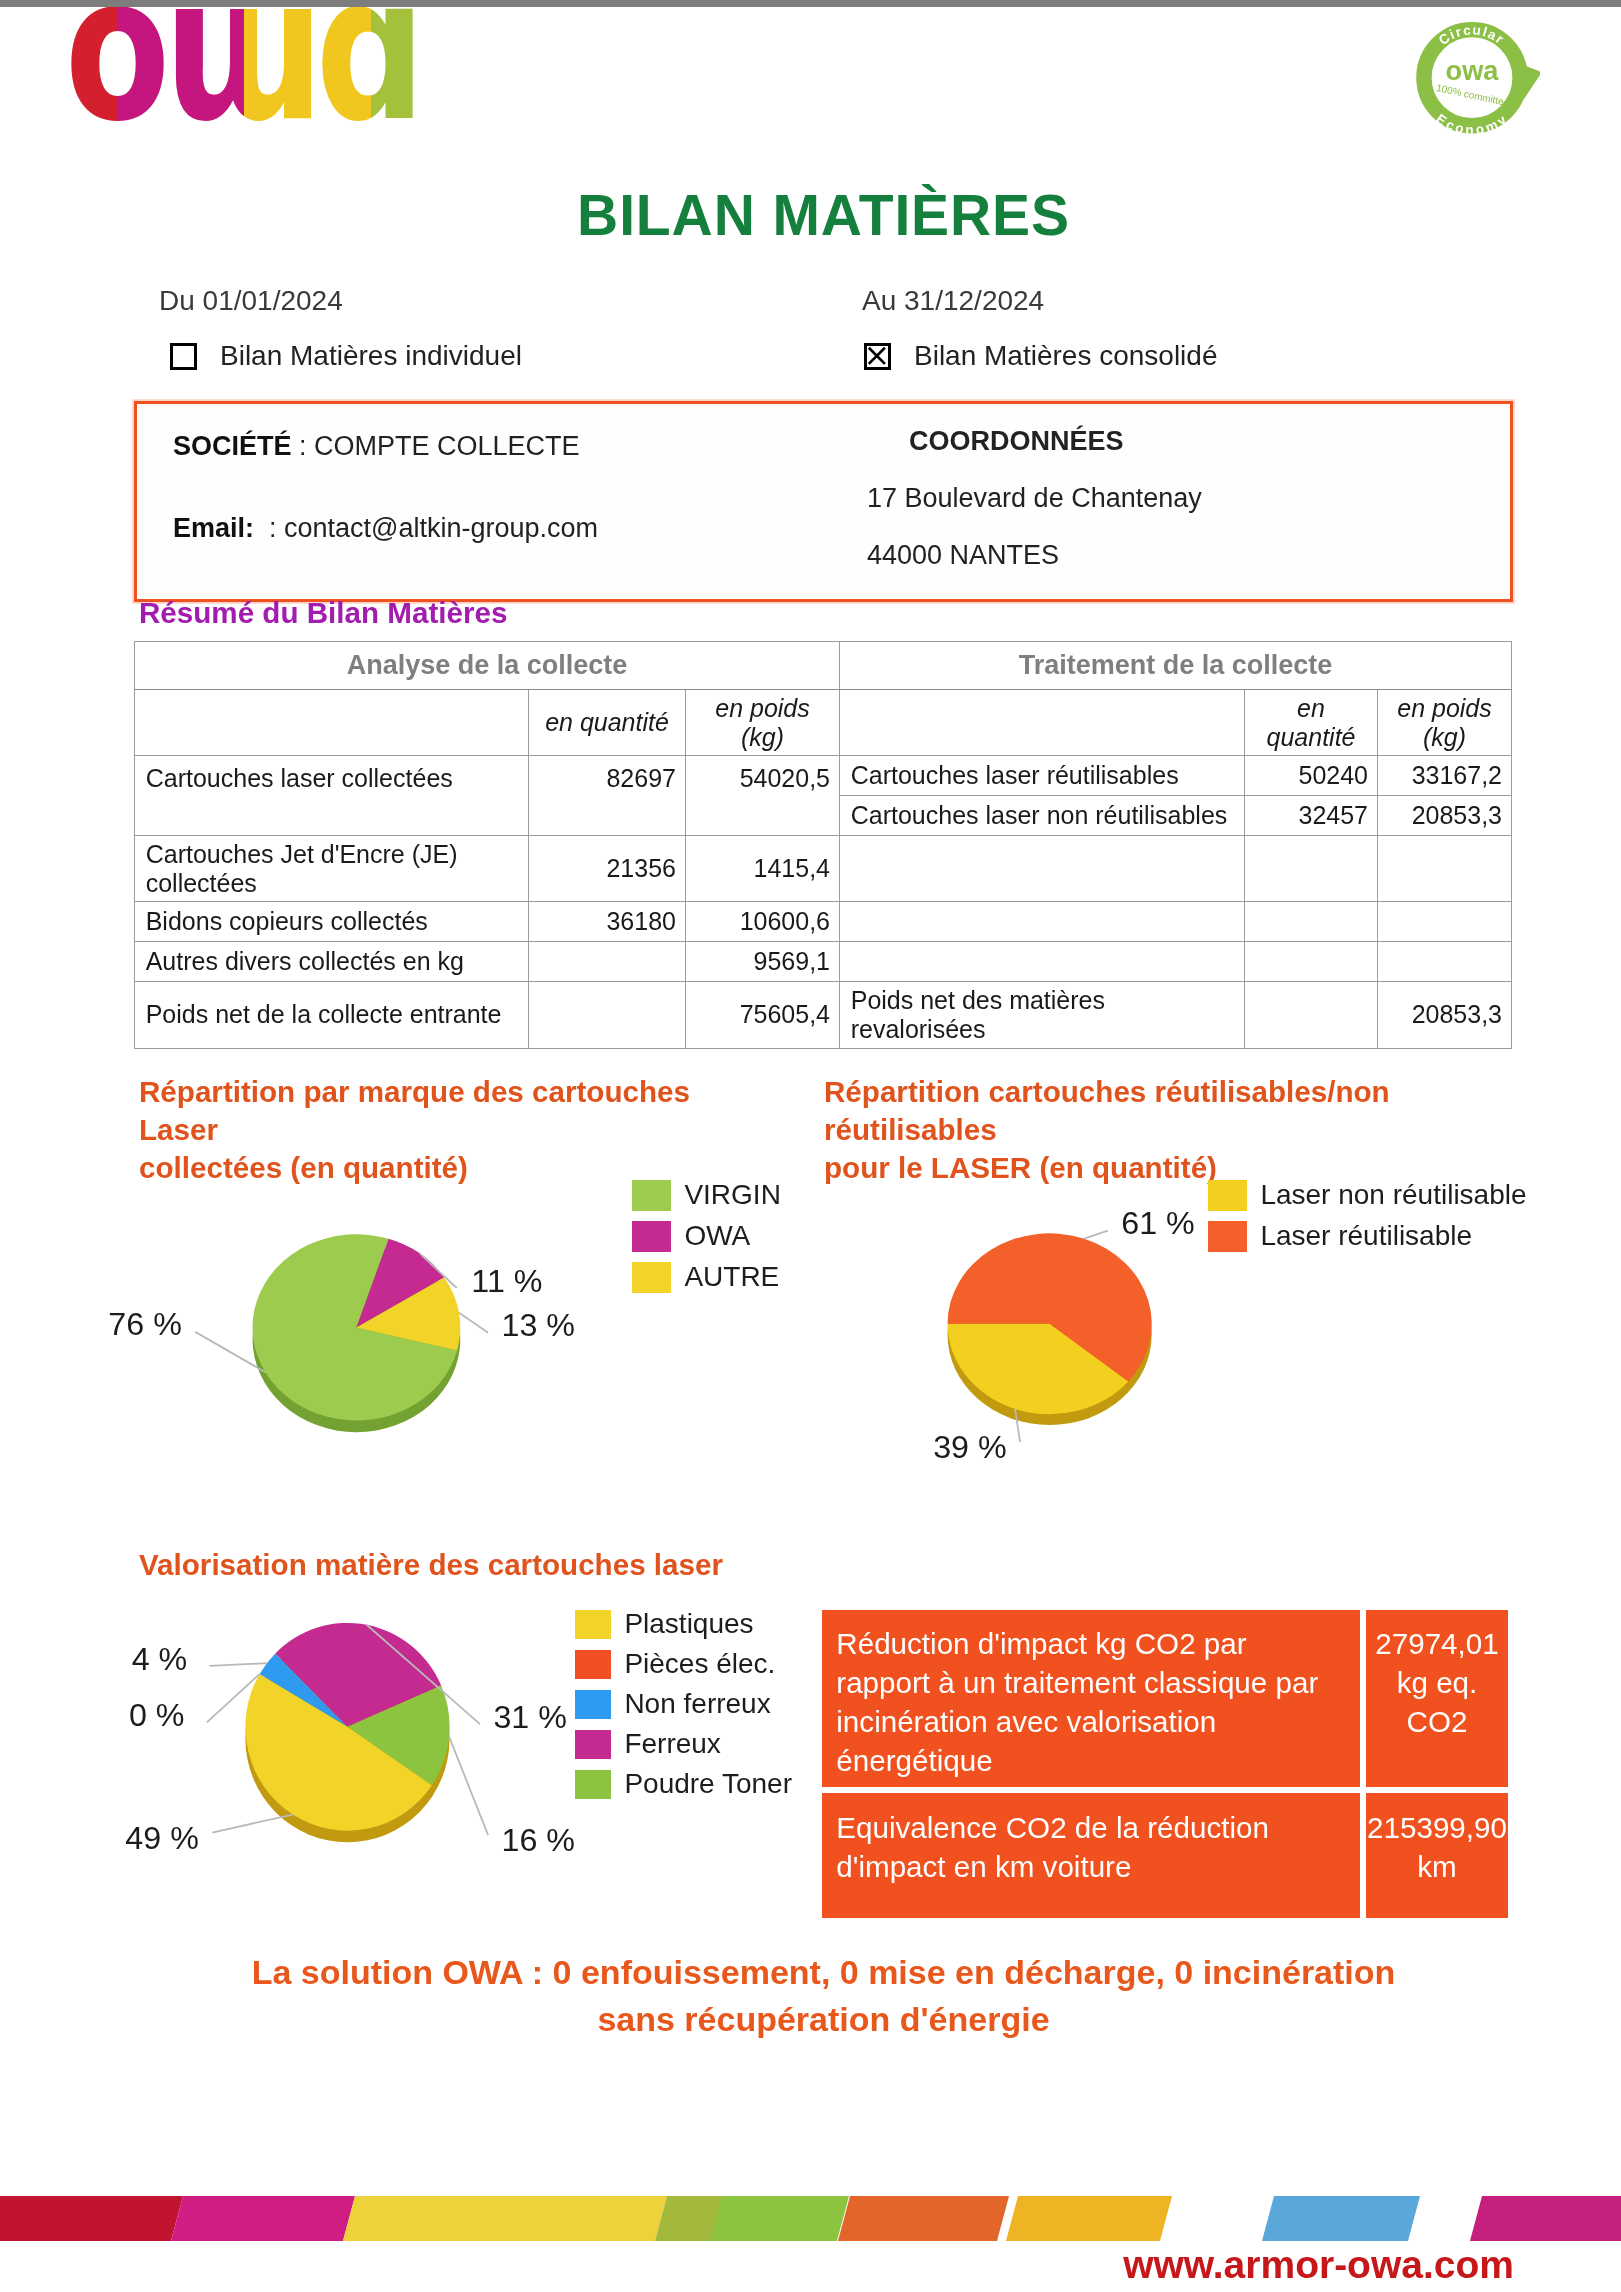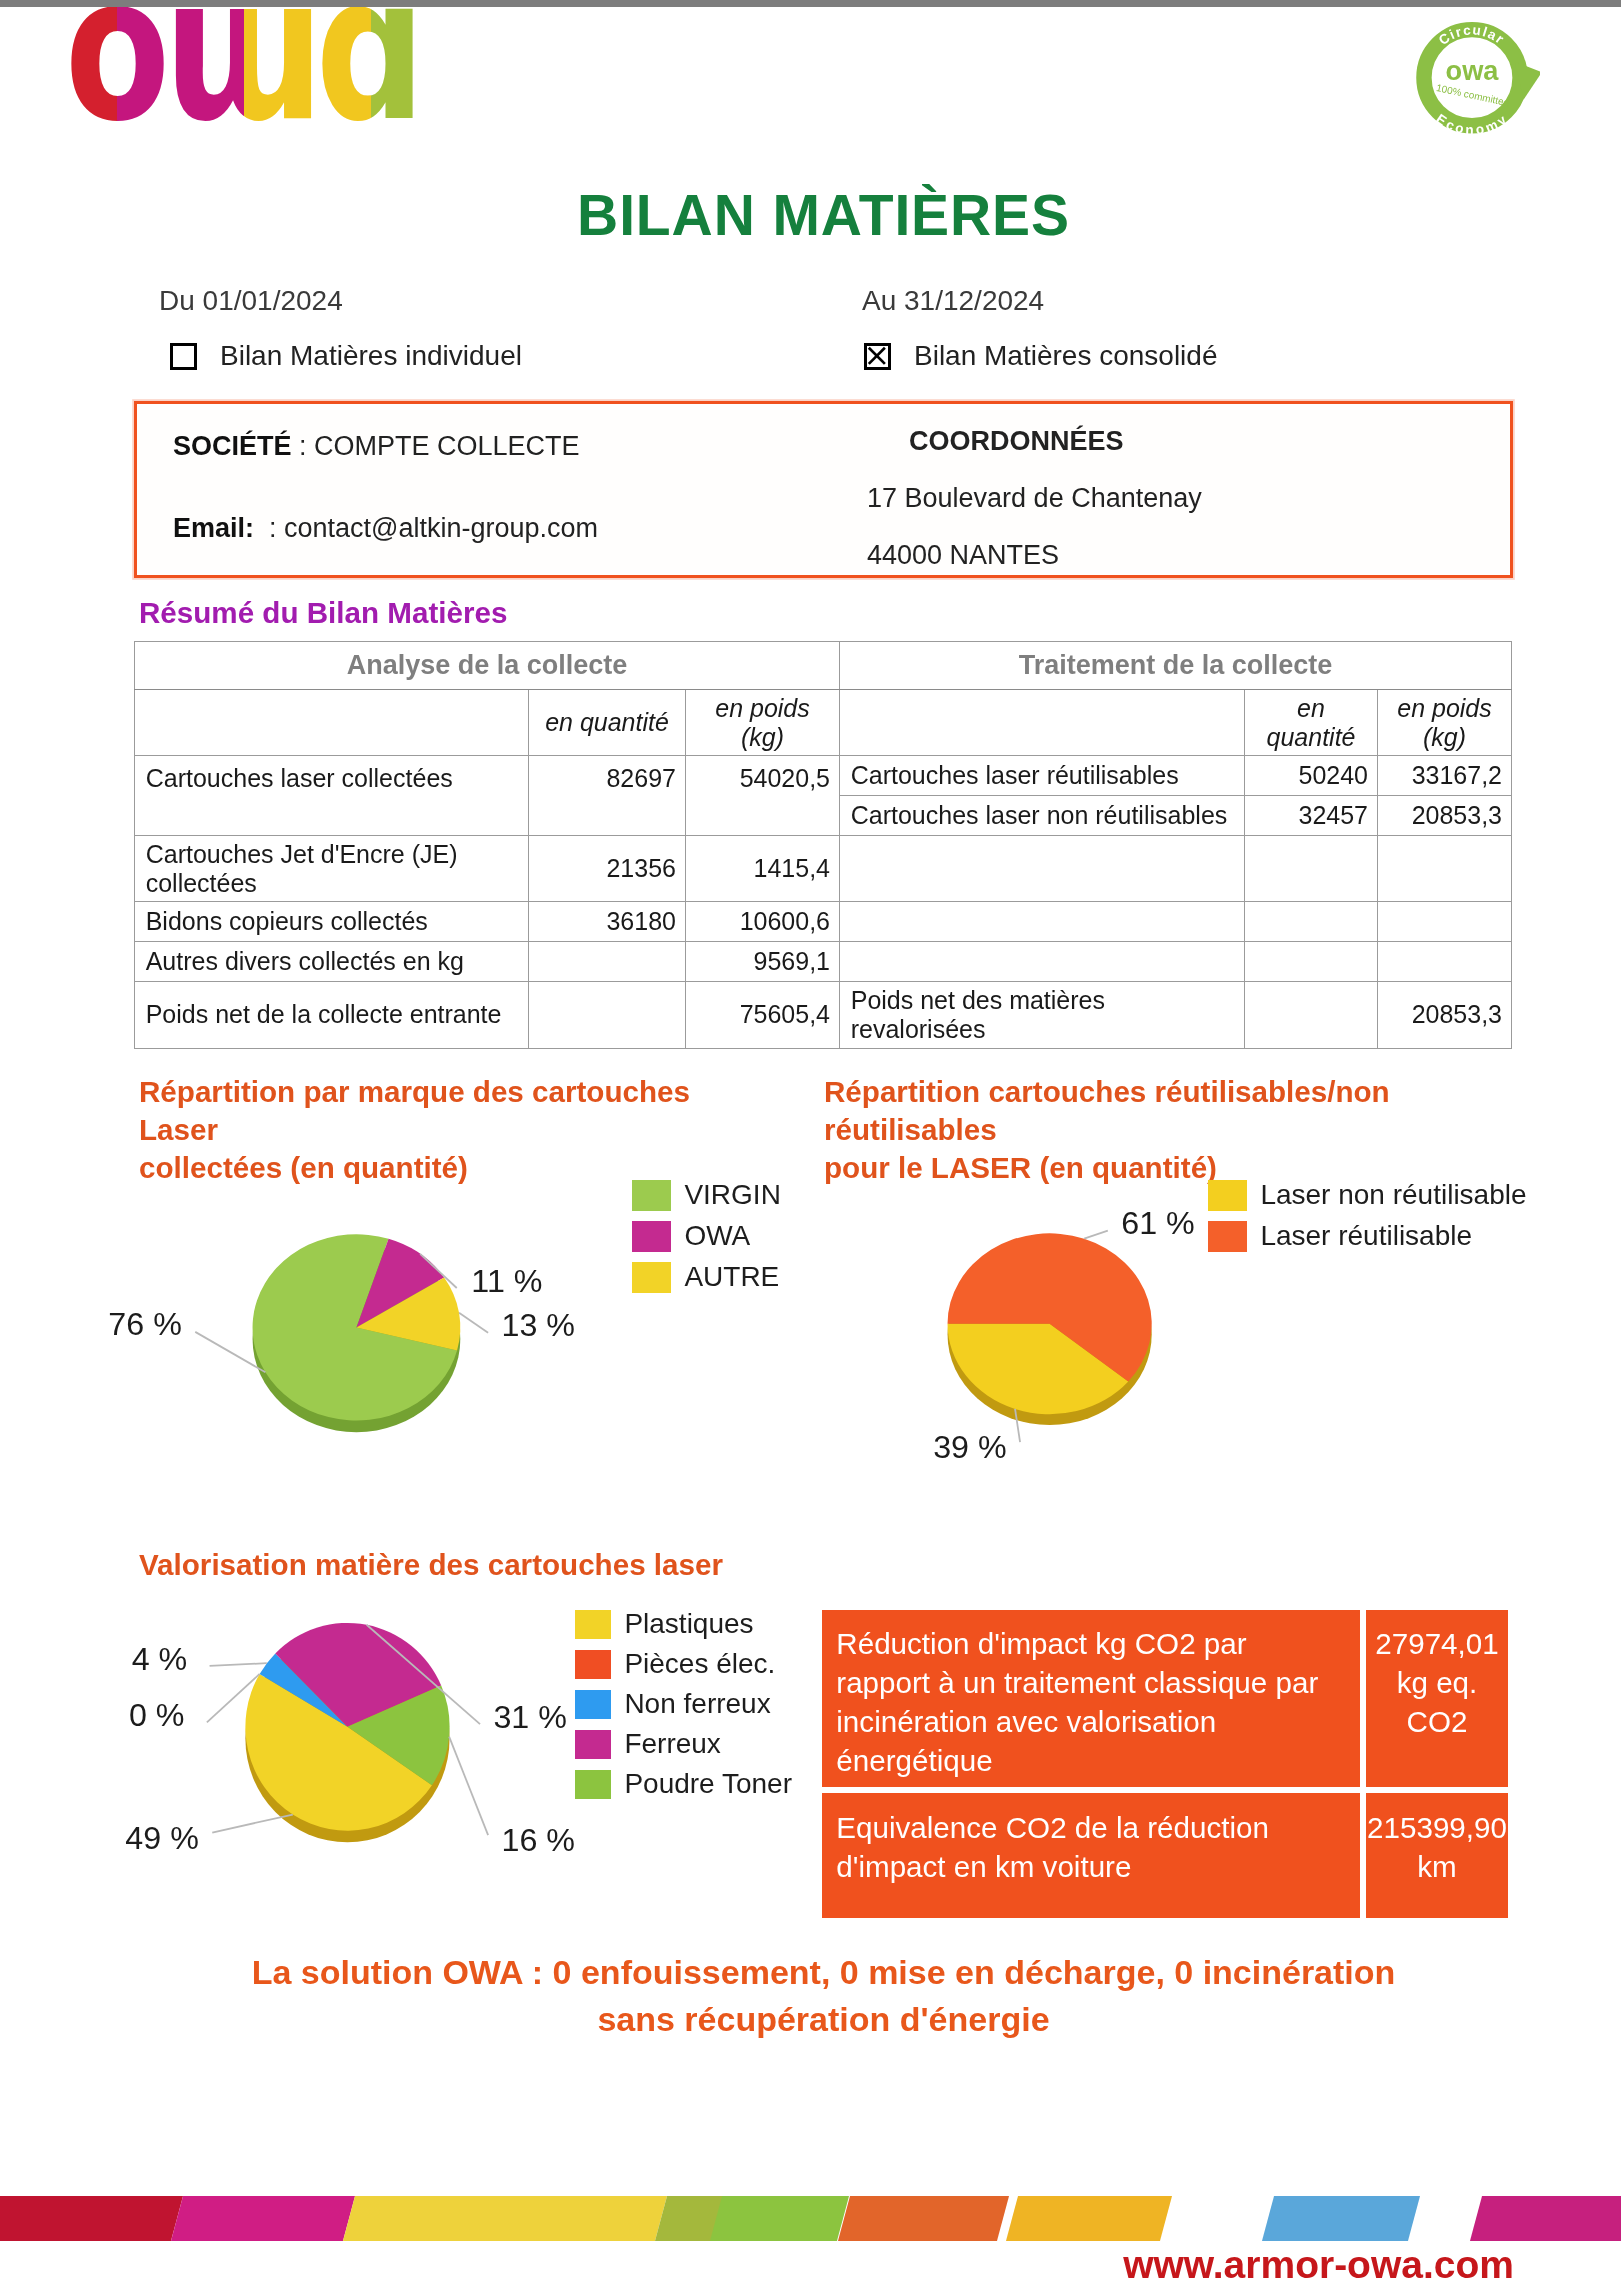--- a/index.html
+++ b/index.html
@@ -15,21 +15,21 @@
   .main-title { position:absolute; left:134px; top:182px; width:1379px; text-align:center;
     font-size:57px; font-weight:bold; color:#15803d; letter-spacing:0.9px; }
 
   .datetext { position:absolute; font-size:28px; color:#3a3a3a; }
   .cbrow { position:absolute; display:flex; align-items:center; }
   .cbox { width:27px; height:27px; border:3.6px solid #000; background:#fff; position:relative; flex:0 0 auto; }
   .cbox svg { position:absolute; left:0; top:0; }
   .cblabel { font-size:28px; color:#222; margin-left:23px; }
 
   
-  .company-box { position:absolute; left:134px; top:401px; width:1379px; height:177px;
+  .company-box { position:absolute; left:134px; top:401px; width:1379px; height:201px;
     border:3.6px solid #f0511e; background:#fffefd; box-shadow:0 0 0 1.8px rgba(240,81,30,.25); }
   .company-box .lbl { font-weight:bold; color:#111; }
   .company-box .line { position:absolute; font-size:27px; color:#222; }
 
   .section-heading { position:absolute; font-size:29.6px; font-weight:bold; color:#a21caf; }
 
   
   table.summary { position:absolute; left:134px; top:641px; width:1377px;
     border-collapse:collapse; table-layout:fixed; font-size:25px; color:#1a1a1a;
     border:1.8px solid #7a7a7a; }

